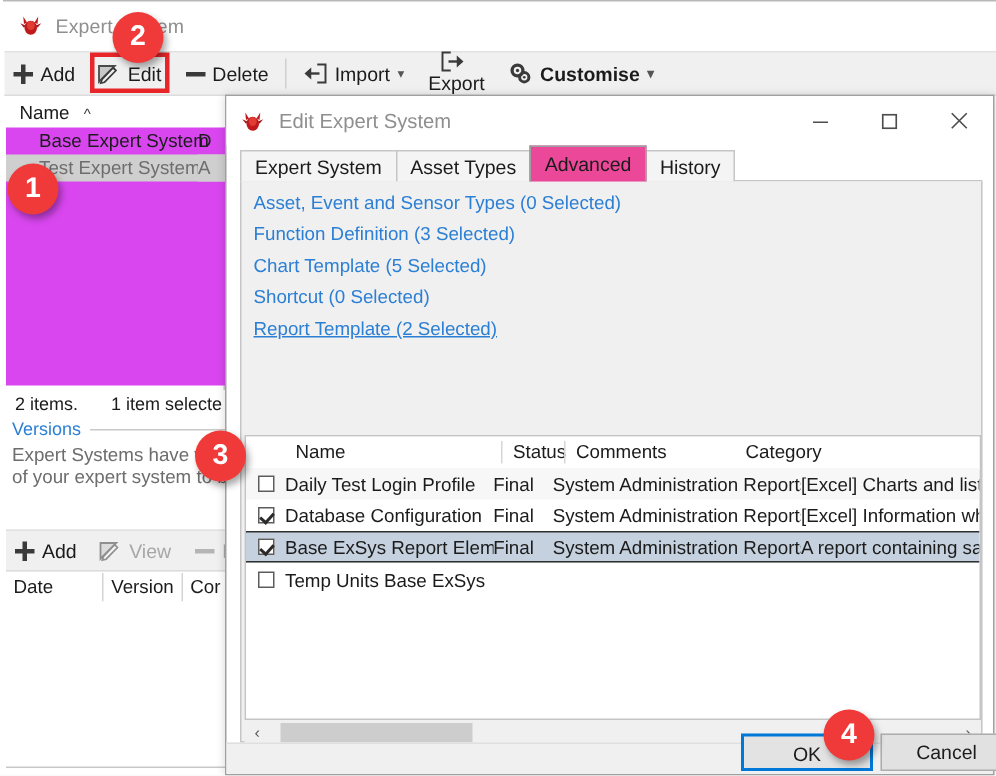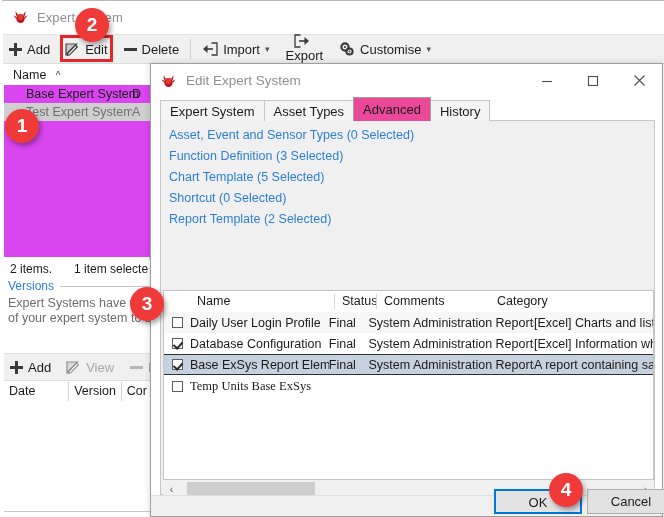--- a/index.html
+++ b/index.html
@@ -281,21 +281,21 @@
       <span class="gl-exp">
         <svg width="16" height="14" viewBox="0 0 16 14">
           <path d="M6.5 1 L1 1 L1 13 L6.5 13" fill="none" stroke="#3a3a3a" stroke-width="1.3"></path>
           <path d="M5 7 L11.5 7" stroke="#3a3a3a" stroke-width="1.6"></path>
           <path d="M10.5 3 L15 7 L10.5 11 Z" fill="#3a3a3a"></path>
         </svg>
       </span>
       <span>Export</span>
       <span class="tb-caret">▾</span>
     </div>
-    <div class="tb-item" style="margin-left:4px;">
+    <div class="tb-item" style="margin-left:4px;font-weight:bold;">
       <span class="gl-gear">
         <svg width="16" height="15" viewBox="0 0 16 15">
           <circle cx="6" cy="5" r="3.6" fill="none" stroke="#3a3a3a" stroke-width="2.2"></circle>
           <circle cx="6" cy="5" r="1.1" fill="#3a3a3a"></circle>
           <circle cx="10.5" cy="9.5" r="3.1" fill="none" stroke="#3a3a3a" stroke-width="2"></circle>
           <circle cx="10.5" cy="9.5" r="0.9" fill="#3a3a3a"></circle>
         </svg>
       </span>
       <span>Customise</span>
       <span class="tb-caret">▾</span>
@@ -413,34 +413,34 @@
     <div class="tab"><span>Asset Types</span></div>
     <div class="tab active"><span>Advanced</span></div>
     <div class="tab"><span>History</span></div>
   </div>
 
   <div id="dlg-panel">
     <div class="sectlink link" style="top:7px;">Asset, Event and Sensor Types (0 Selected)</div>
     <div class="sectlink link" style="top:28px;">Function Definition (3 Selected)</div>
     <div class="sectlink link" style="top:49px;">Chart Template (5 Selected)</div>
     <div class="sectlink link" style="top:70px;">Shortcut (0 Selected)</div>
-    <div class="sectlink link" style="top:91px;">Report Template (2 Selected)</div>
+    <div class="sectlink link" style="top:91px;text-decoration:underline;">Report Template (2 Selected)</div>
 
     <div id="grid-wrap">
       <div id="grid-head">
         <div class="gh first" style="width:26px;padding-left:0;"></div>
         <div class="gh" style="width:145px;"><span>Name</span></div>
         <div class="gh" style="width:42px;"><span>Status</span></div>
         <div class="gh last" style="width:113px;"><span>Comments</span></div>
         <div class="gh" style="width:165px;"><span>Category</span></div>
       </div>
 
       <div class="grow alt" style="top:21px;">
         <span class="cb"></span>
-        <span class="cell" style="width:140px;">Daily User Login Profile</span>
+        <span class="cell" style="width:140px;">Daily Test Login Profile</span>
         <span class="cell" style="width:40px;">Final</span>
         <span class="cell" style="width:167px;">System Administration Reports</span>
         <span class="cell" style="width:120px;">[Excel] Charts and lists</span>
       </div>
 
       <div class="grow" style="top:42px;">
         <span class="cb checked"></span>
         <span class="cell" style="width:140px;">Database Configuration</span>
         <span class="cell" style="width:40px;">Final</span>
         <span class="cell" style="width:167px;">System Administration Reports</span>
@@ -450,21 +450,21 @@
       <div class="grow selected" style="top:63px;">
         <span class="cb checked"></span>
         <span class="cell" style="width:140px;">Base ExSys Report Elements</span>
         <span class="cell" style="width:40px;">Final</span>
         <span class="cell" style="width:167px;">System Administration Reports</span>
         <span class="cell" style="width:120px;">A report containing sa</span>
       </div>
 
       <div class="grow" style="top:85px;">
         <span class="cb"></span>
-        <span class="cell" style="width:140px;font-family:Liberation Serif, serif;">Temp Units Base ExSys</span>
+        <span class="cell" style="width:140px;">Temp Units Base ExSys</span>
         <span class="cell" style="width:40px;"></span>
         <span class="cell" style="width:167px;"></span>
         <span class="cell" style="width:120px;"></span>
       </div>
     </div>
 
     <div id="hscroll">
       <div class="arrow">‹</div>
       <div class="track">
         <div class="thumb"></div>

